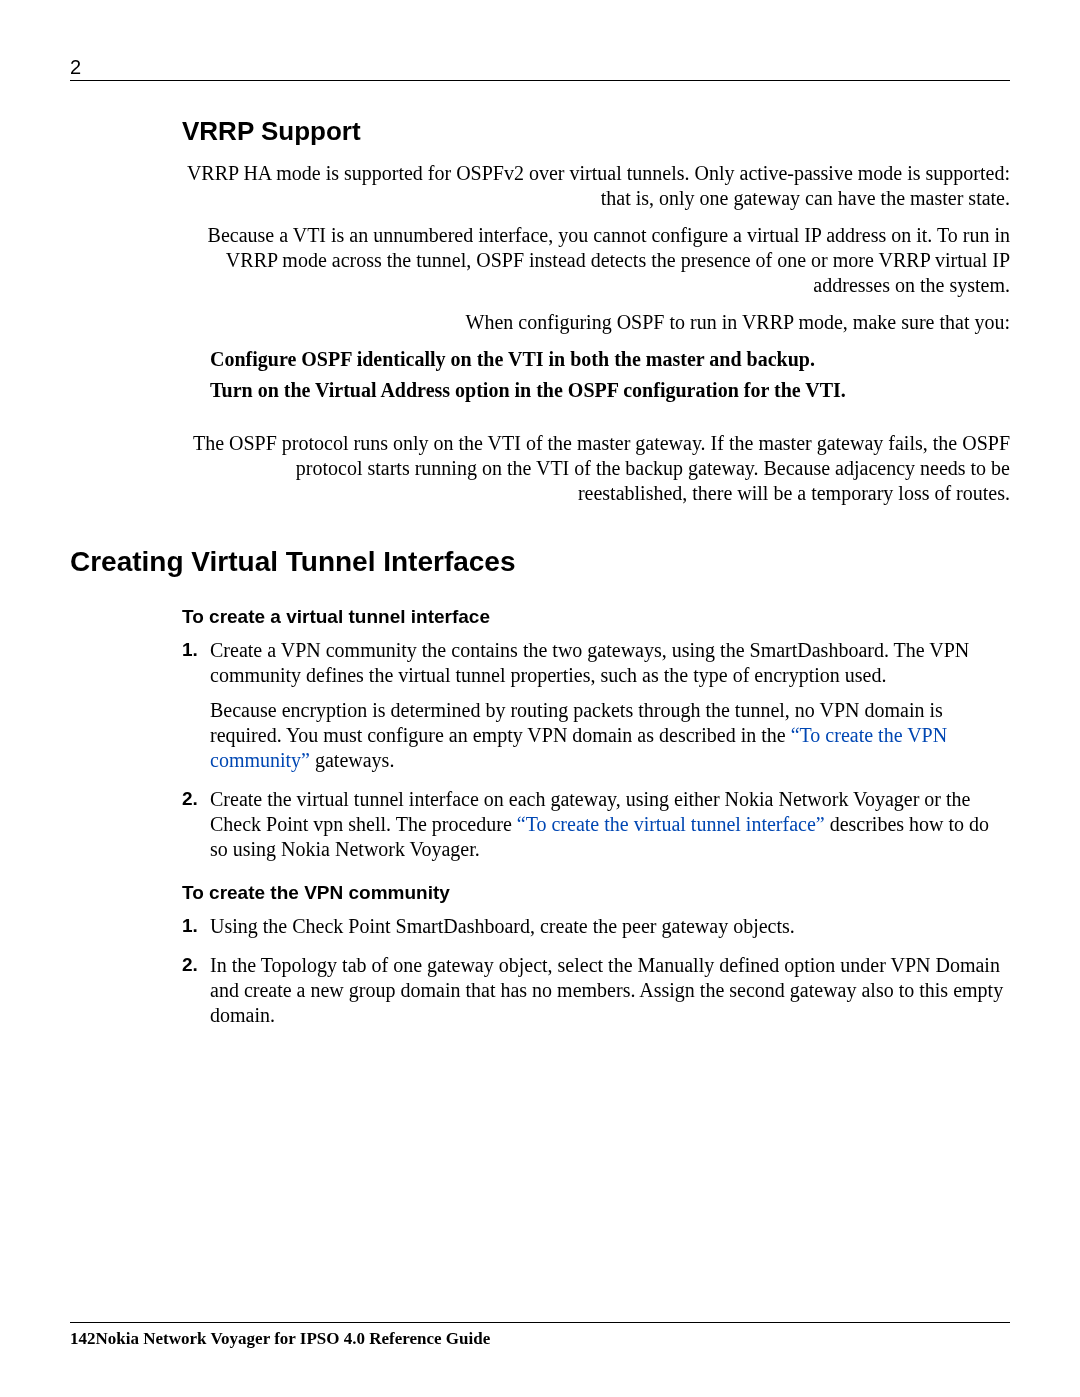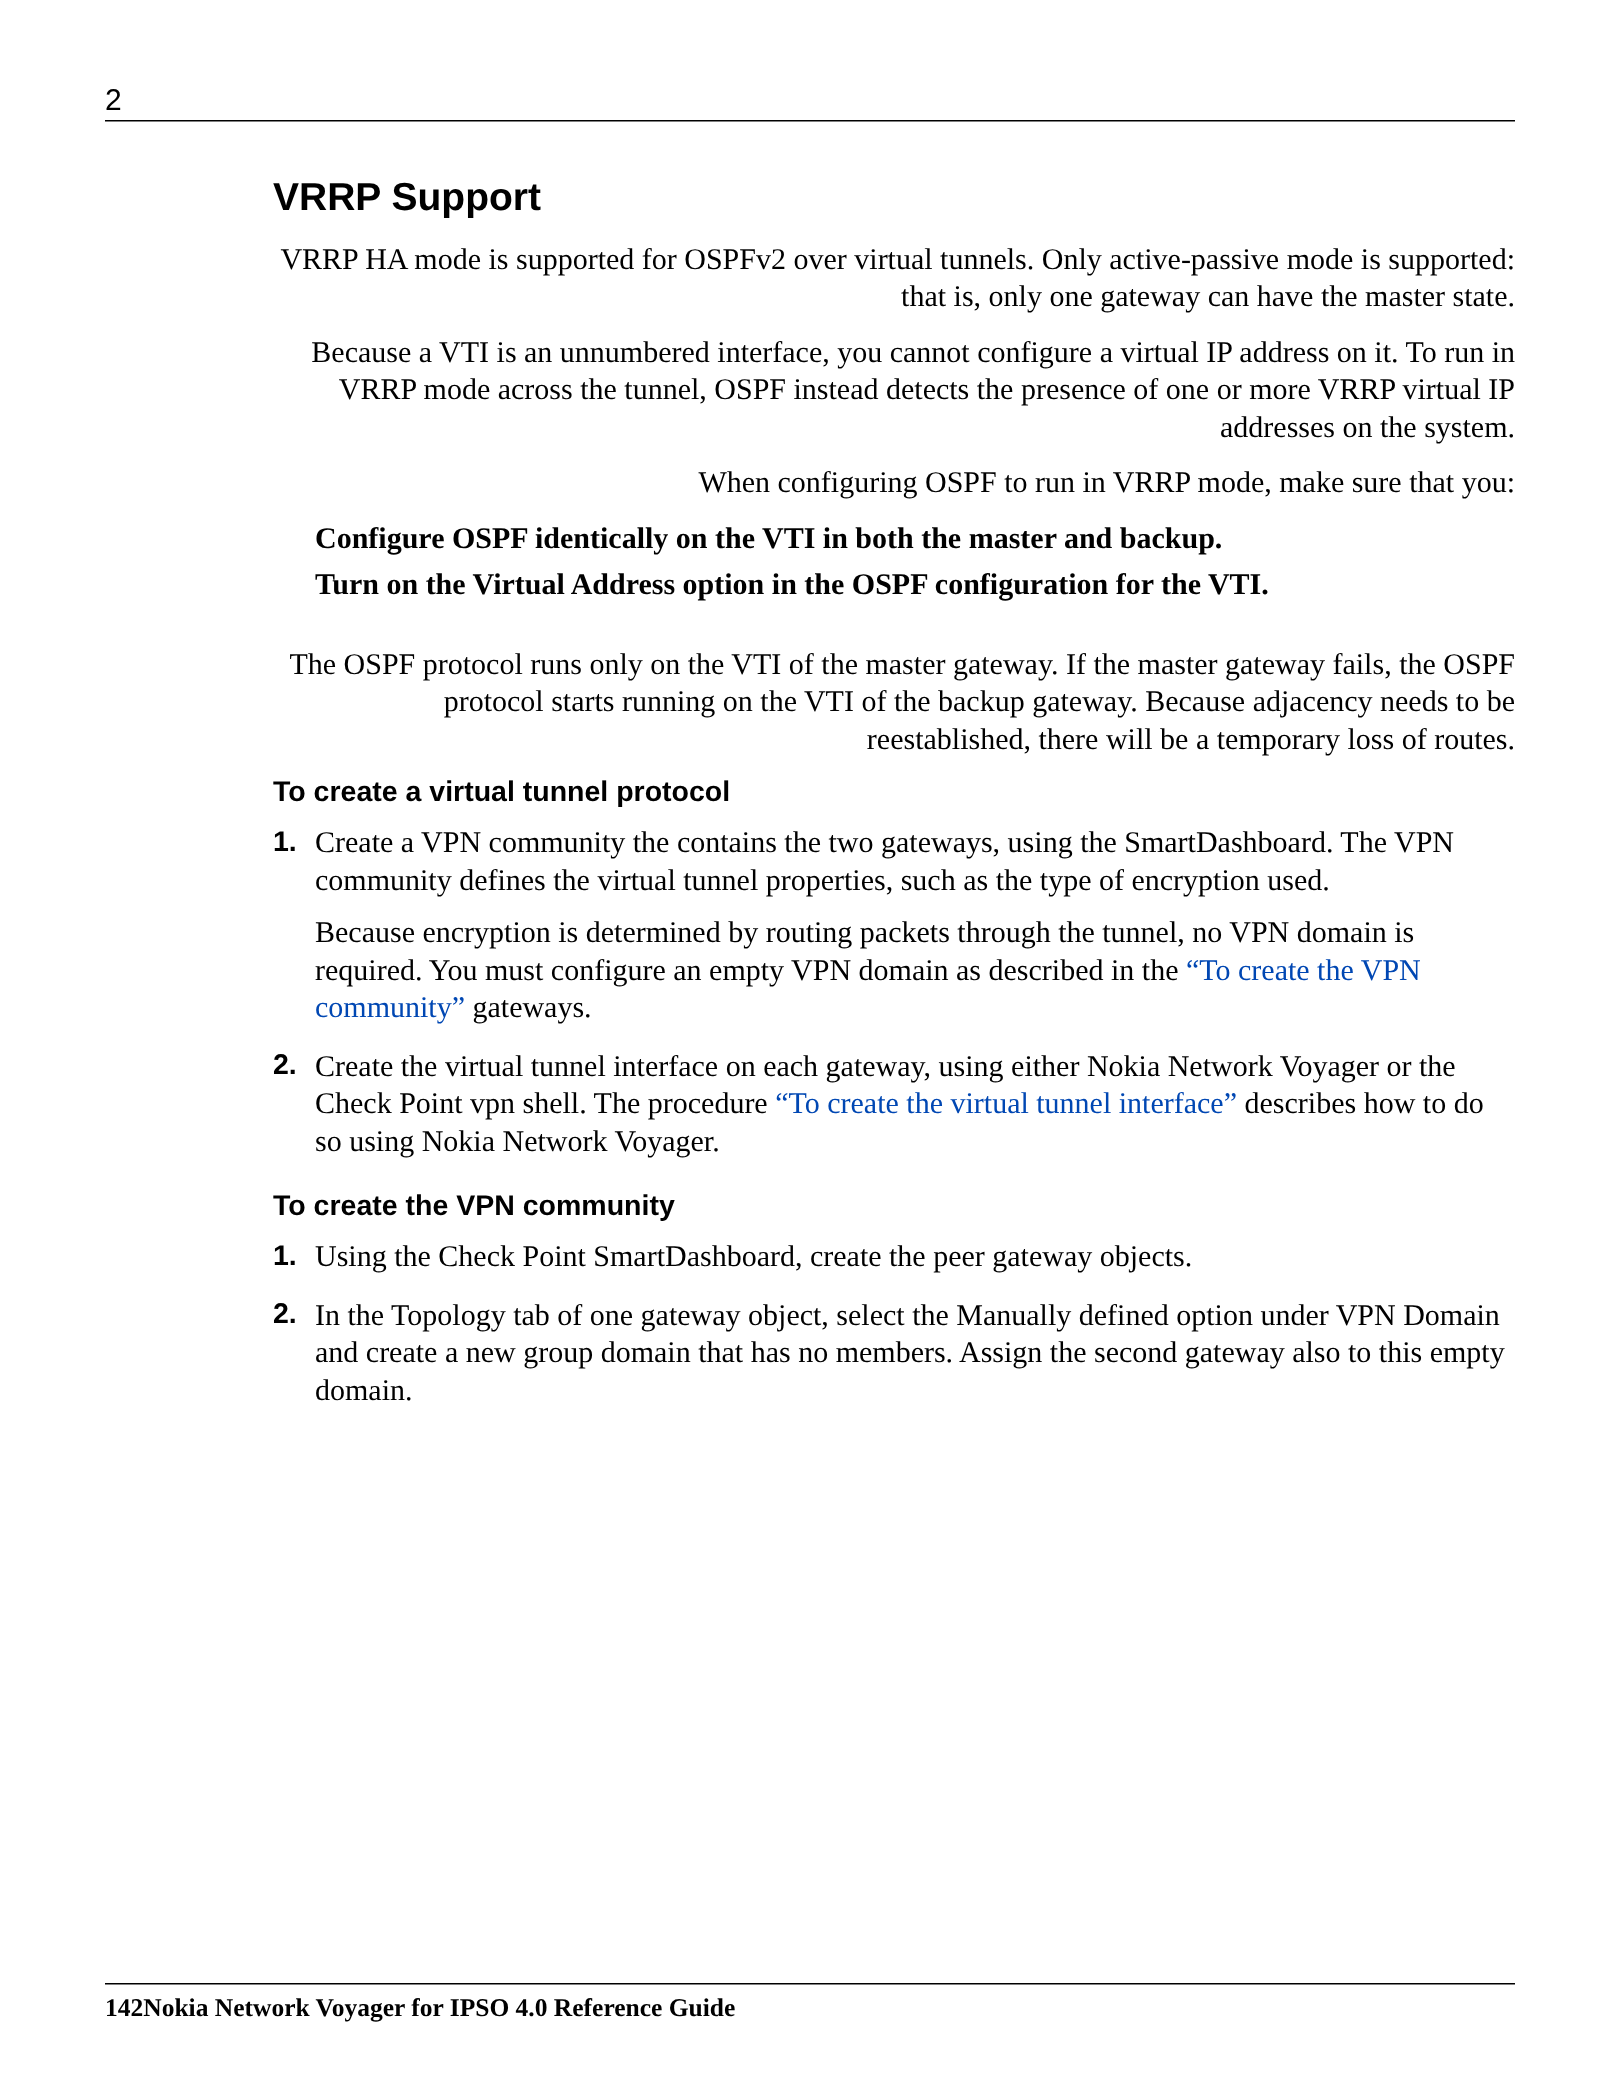--- a/index.html
+++ b/index.html
@@ -137,24 +137,25 @@
       <p class="body">VRRP HA mode is supported for OSPFv2 over virtual tunnels. Only active-passive mode is supported: that is, only one gateway can have the master state.</p>
       <p class="body">Because a VTI is an unnumbered interface, you cannot configure a virtual IP address on it. To run in VRRP mode across the tunnel, OSPF instead detects the presence of one or more VRRP virtual IP addresses on the system.</p>
       <p class="body">When configuring OSPF to run in VRRP mode, make sure that you:</p>
       <ul class="bullets">
         <li>Configure OSPF identically on the VTI in both the master and backup.</li>
         <li>Turn on the Virtual Address option in the OSPF configuration for the VTI.</li>
       </ul>
       <p class="body">The OSPF protocol runs only on the VTI of the master gateway. If the master gateway fails, the OSPF protocol starts running on the VTI of the backup gateway. Because adjacency needs to be reestablished, there will be a temporary loss of routes.</p>
     </div>
 
+    <h1 class="h1">Creating Virtual Tunnel Interfaces</h1>
 
     <div class="body-indent">
 
-      <div class="proc-title">To create a virtual tunnel protocol</div>
+      <div class="proc-title">To create a virtual tunnel interface</div>
       <ol class="steps">
         <li>
           <span class="num">1.</span>
           <span>Create a VPN community the contains the two gateways, using the SmartDashboard. The VPN community defines the virtual tunnel properties, such as the type of encryption used.</span>
           <div class="step-sub">
             <span>Because encryption is determined by routing packets through the tunnel, no VPN domain is required. You must configure an empty VPN domain as described in the </span><a href="#" class="xref">“To create the VPN community”</a><span> gateways.</span>
           </div>
         </li>
         <li>
           <span class="num">2.</span>

